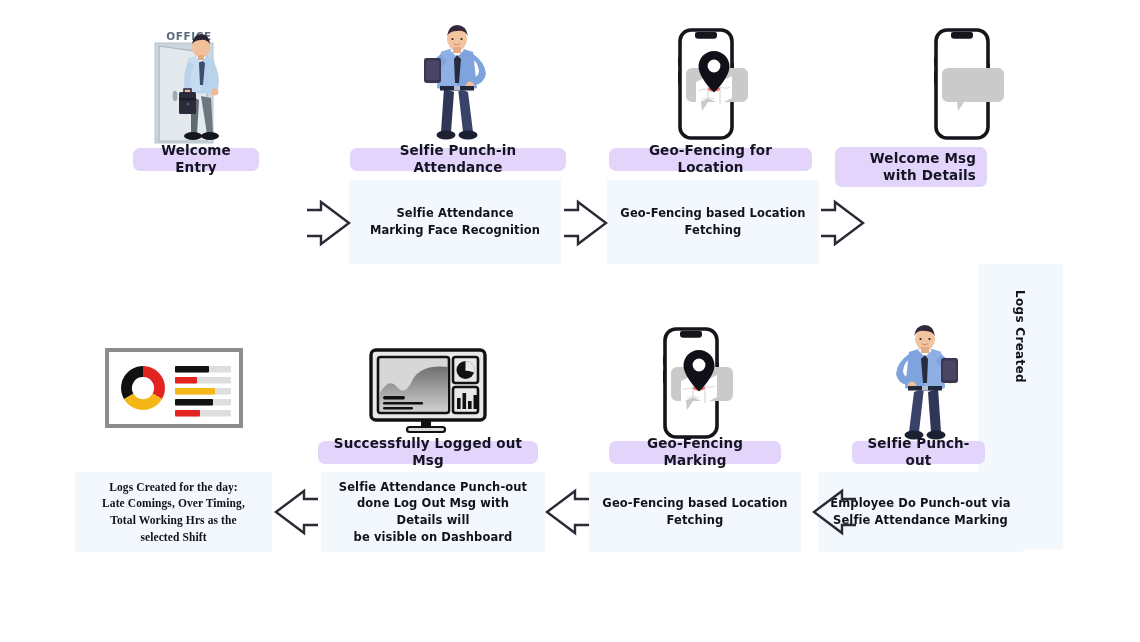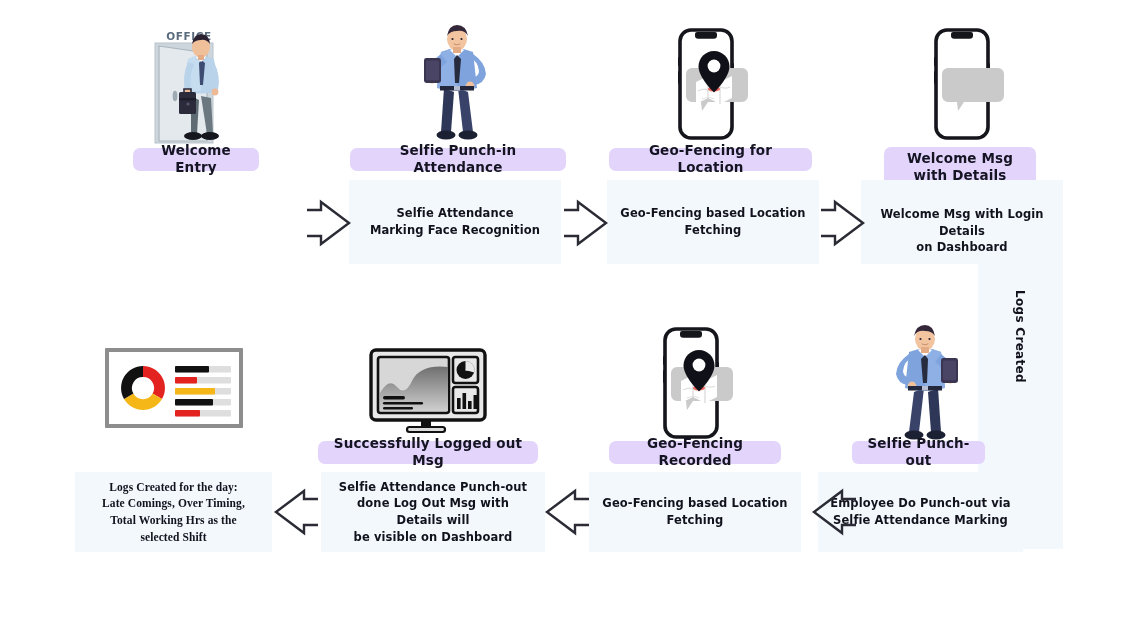--- a/index.html
+++ b/index.html
@@ -197,35 +197,31 @@
 
   <div class="chip" style="left:133px; top:148px; width:126px; height:23px;">
     <span>Welcome Entry</span>
   </div>
   <div class="chip" style="left:350px; top:148px; width:216px; height:23px;">
     <span>Selfie Punch-in Attendance</span>
   </div>
   <div class="chip" style="left:609px; top:148px; width:203px; height:23px;">
     <span>Geo-Fencing for Location</span>
   </div>
-  <div class="chip" style="left:884px; top:147px; width:152px; height:40px; line-height:1.2;">
+  <div class="chip" style="left:835px; top:147px; width:152px; height:40px; line-height:1.2;text-align:right;">
     <span>Welcome Msg with Details</span>
   </div>
 
   <div class="panel" style="left:349px; top:180px; width:212px; height:84px;">
     <div class="panel-text" style="white-space:pre-line;">Selfie Attendance
 Marking Face Recognition</div>
   </div>
   <div class="panel" style="left:607px; top:180px; width:212px; height:84px;">
     <div class="panel-text" style="white-space:pre-line;">Geo-Fencing based Location
 Fetching</div>
-  </div>
-  <div class="panel" style="left:861px; top:180px; width:202px; height:84px; align-items:flex-start; padding-top:26px;">
-    <div class="panel-text" style="white-space:pre-line;">Welcome Msg with Login Details
-on Dashboard</div>
   </div>
 
   <div class="arrow" style="left:305px; top:198px;">
     <svg width="46" height="50" viewBox="0 0 46 50">
       <path d="M2 12 L16 12 L16 4 L44 25 L16 46 L16 38 L2 38" fill="none" stroke="#2b2b35" stroke-width="2.4" stroke-linejoin="miter"></path>
     </svg>
   </div>
   <div class="arrow" style="left:562px; top:198px;">
     <svg width="46" height="50" viewBox="0 0 46 50">
       <path d="M2 12 L16 12 L16 4 L44 25 L16 46 L16 38 L2 38" fill="none" stroke="#2b2b35" stroke-width="2.4" stroke-linejoin="miter"></path>
@@ -341,21 +337,21 @@
         <circle cx="53.5" cy="17" r="1.1" fill="#2a2230"></circle>
         <path d="M46 22 q3 2 6 0" stroke="#c98e6a" stroke-width="1" fill="none" stroke-linecap="round"></path>
       </g>
     </svg>
   </div>
 
   <div class="chip" style="left:318px; top:441px; width:220px; height:23px;">
     <span>Successfully Logged out Msg</span>
   </div>
   <div class="chip" style="left:609px; top:441px; width:172px; height:23px;">
-    <span>Geo-Fencing Recorded</span>
+    <span>Geo-Fencing Marking</span>
   </div>
   <div class="chip" style="left:852px; top:441px; width:133px; height:23px;border-radius:6px;">
     <span>Selfie Punch-out</span>
   </div>
 
   <div class="panel" style="left:75px; top:472px; width:197px; height:80px;font-family:Liberation Serif, serif;">
     <div class="panel-text" style="white-space:pre-line;">Logs Created for the day:
 Late Comings, Over Timing,
 Total Working Hrs as the
 selected Shift</div>

